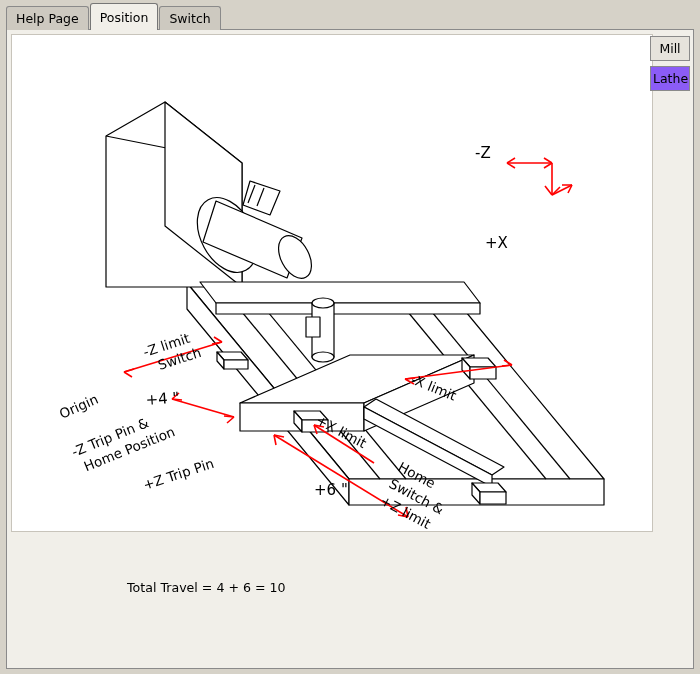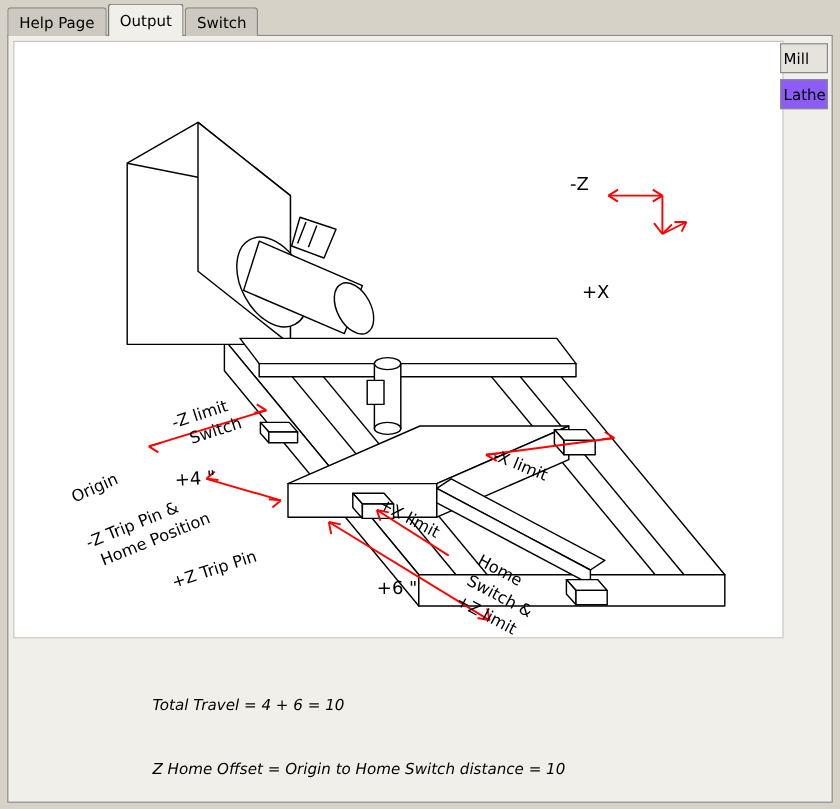--- a/index.html
+++ b/index.html
@@ -80,21 +80,21 @@
     position: absolute;
     right: 3px;
     top: 6px;
     width: 40px;
     z-index: 4;
   }
   .sidebtn {
     display: block;
     width: 40px;
     font-size: 12.5px;
-    text-align: left;
+    text-align: center;
     padding: 4px 2px;
     border: 1px solid #8a8a8a;
     background: #e6e3dc;
     margin-bottom: 5px;
     box-sizing: border-box;
     cursor: default;
     color: #000;
   }
   .sidebtn.sel {
     background: #8b5cf6;
@@ -107,38 +107,38 @@
     top: 506px;
     width: 678px;
     height: 128px;
     font-size: 12.6px;
     color: #000;
     line-height: 17.5px;
     padding: 8px 0 0 116px;
     box-sizing: border-box;
     white-space: pre-wrap;
   }
-  .notes .line { display: block; font-style: italic; }
+  .notes .line { display: block; }
 
   
   svg.diagram { display: block; }
   .ln { fill: none; stroke: #000; stroke-width: 1.2; stroke-linejoin: round; }
   .face { fill: #ffffff; stroke: #000; stroke-width: 1.2; stroke-linejoin: round; }
   .arw { fill: none; stroke: #ff0000; stroke-width: 1.6; }
   .lbl { font-family: "DejaVu Sans", sans-serif; font-size: 13.5px; fill: #000; }
   .lbl-b { font-family: "DejaVu Sans", sans-serif; font-size: 15px; fill: #000; }
 </style>
 </head>
 <body>
 
 <div id="app">
 
   <div class="tabbar">
     <div class="tab">Help Page</div>
-    <div class="tab active">Output</div>
+    <div class="tab active">Position</div>
     <div class="tab">Switch</div>
   </div>
 
   <div class="panel">
 
     <div class="sidebtns">
       <div class="sidebtn">Mill</div>
       <div class="sidebtn sel">Lathe</div>
     </div>
 
@@ -263,21 +263,20 @@
           <text class="lbl" transform="translate(385,435) rotate(28)">
             <tspan x="0" y="0">Home</tspan><tspan x="0" y="19">Switch &amp;</tspan><tspan x="0" y="38">+Z limit</tspan>
           </text>
         </g>
 
       </svg>
     </div>
 
     <div class="notes">
       <span class="line">Total Travel = 4 + 6 = 10</span>
-      <span class="line">Z Home Offset = Origin to Home Switch distance = 10</span>
       
       
       
       
       
       
       
     </div>
 
   </div>

